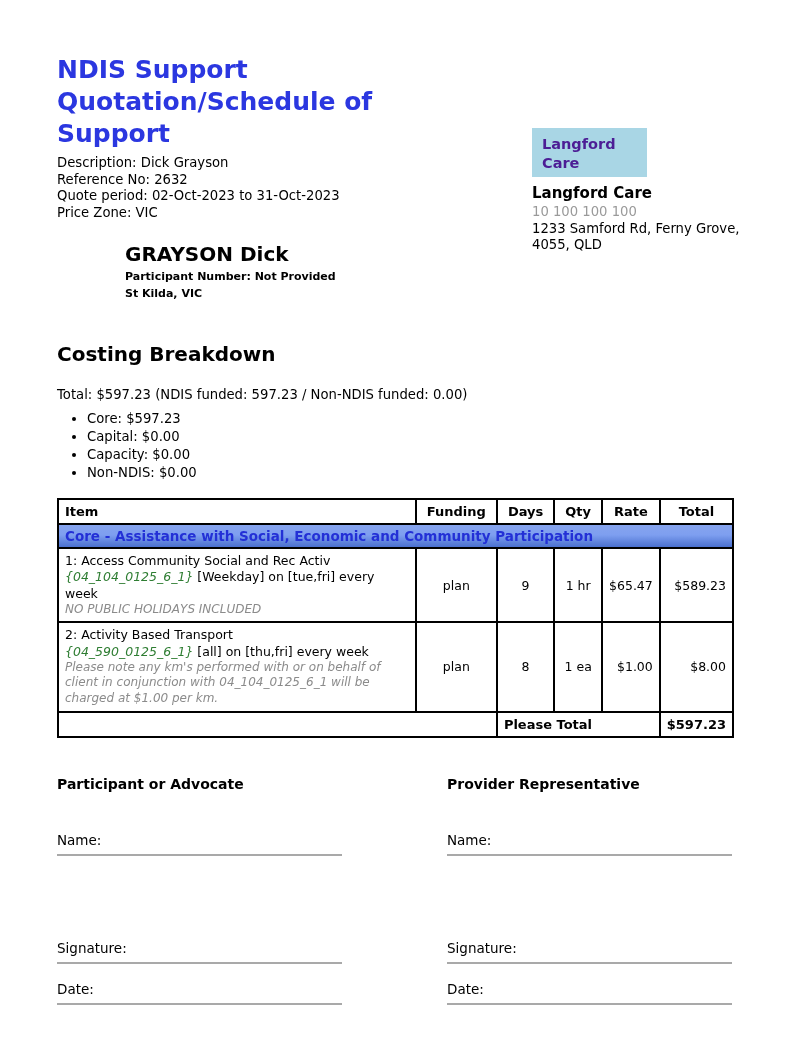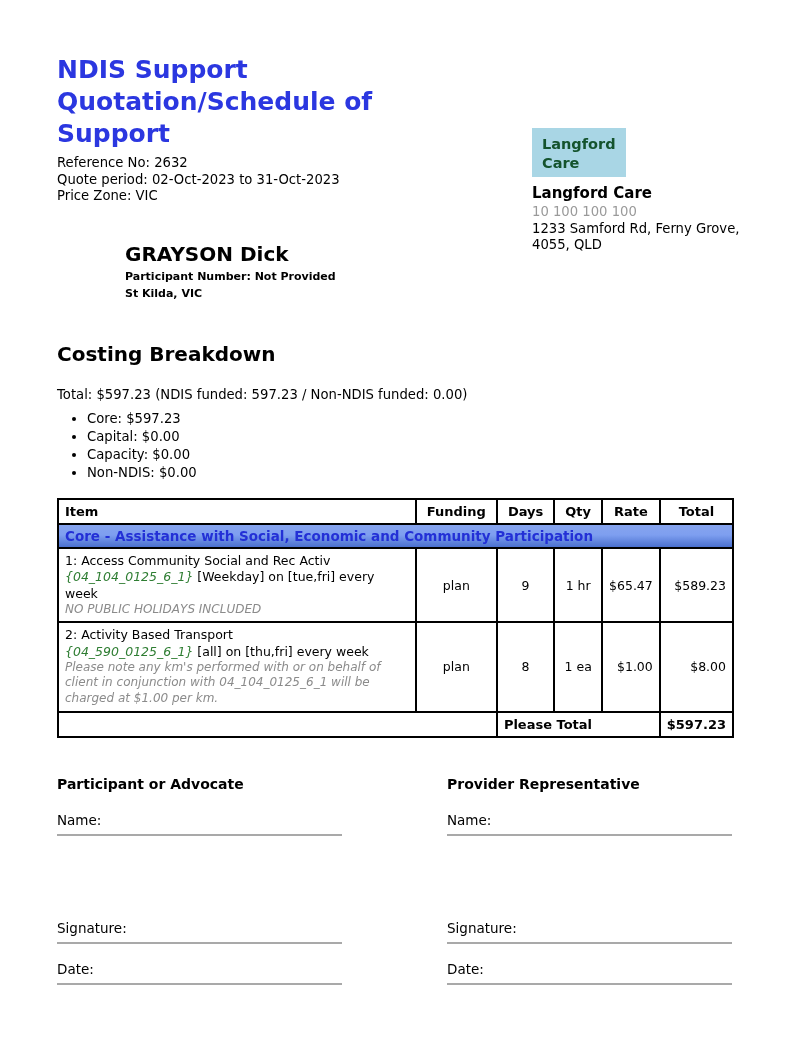--- a/index.html
+++ b/index.html
@@ -21,22 +21,22 @@
   }
   .abs{position:absolute;}
 
   
   .doc-title{left:57px;top:54px;width:345px;font-size:25px;line-height:1.27;
     font-weight:bold;color:var(--title-blue);}
   .doc-meta{left:57px;top:155px;font-size:13.2px;line-height:16.5px;}
 
   
   .provider{left:532px;top:128px;width:235px;}
-  .logo{width:94px;height:49px;background:var(--logo-bg);box-sizing:border-box;
-    padding:7px 0 0 10px;color:#14532d;font-weight:bold;font-size:14.5px;line-height:1.3;}
+  .logo{width:115px;height:49px;background:var(--logo-bg);box-sizing:border-box;
+    padding:7px 0 0 10px;color:#4c1d95;font-weight:bold;font-size:14.5px;line-height:1.3;}
   .provider-name{font-size:15px;font-weight:bold;margin-top:7px;}
   .provider-phone{font-size:13.2px;color:var(--phone-gray);margin-top:2px;}
   .provider-address{font-size:13.2px;margin-top:2px;line-height:1.23;}
 
   
   .participant{left:125px;top:242px;}
   .p-name{font-size:20px;font-weight:bold;}
   .p-line{font-size:11px;font-weight:bold;margin-top:4px;}
 
   
@@ -60,31 +60,32 @@
   td.r{text-align:right;padding:2px 6px;}
   .code{color:var(--code-green);font-style:italic;}
   .note{color:var(--note-gray);font-style:italic;font-size:12px;}
   .grand-label{font-weight:bold;font-size:13px;text-align:left;padding:4px 6px;}
   .grand-value{font-weight:bold;font-size:13px;text-align:left;padding:4px 6px;}
 
   
   .sig-area{left:57px;top:776px;width:675px;display:grid;
     grid-template-columns:285px 285px;column-gap:105px;}
   .sig-heading{font-size:14px;font-weight:bold;}
-  .field{margin-top:20px;}
+  .field{margin-top:40px;}
   .field.signature{margin-top:84px;}
   .field.date{margin-top:17px;}
   .field label{font-size:13.5px;display:block;}
   .sig-line{border-bottom:2px solid var(--line-gray);height:0;margin-top:6px;}
 </style>
 </head>
 <body>
 
 <div class="abs doc-title">NDIS Support Quotation/Schedule of Support</div>
 <div class="abs doc-meta">
+  <div>Description: Dick Grayson</div>
   <div>Reference No: 2632</div>
   <div>Quote period: 02-Oct-2023 to 31-Oct-2023</div>
   <div>Price Zone: VIC</div>
 </div>
 
 <div class="abs provider">
   <div class="logo">
     <div>Langford</div>
     <div>Care</div>
   </div>

